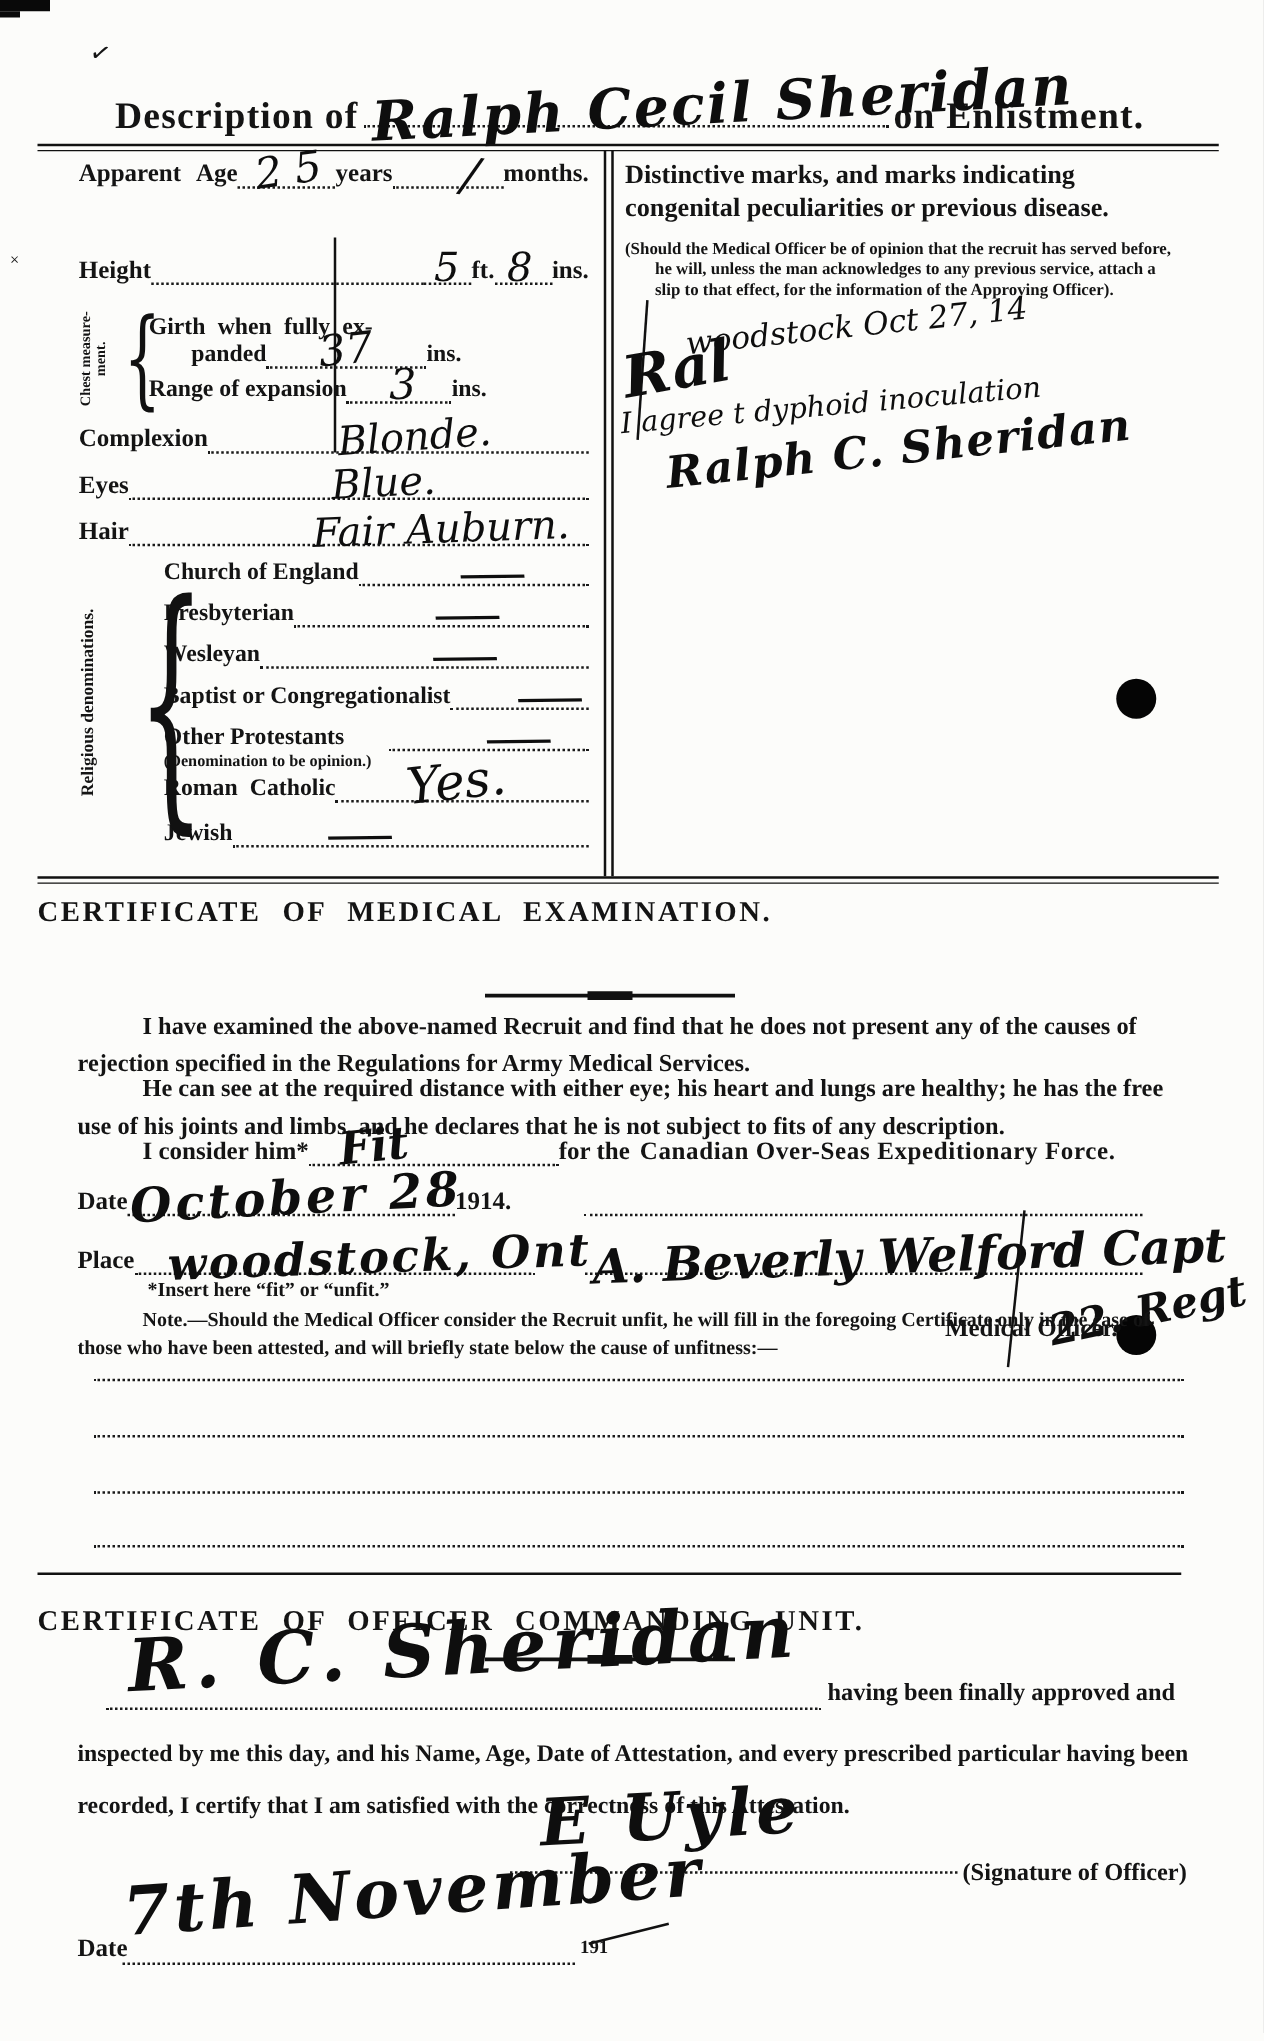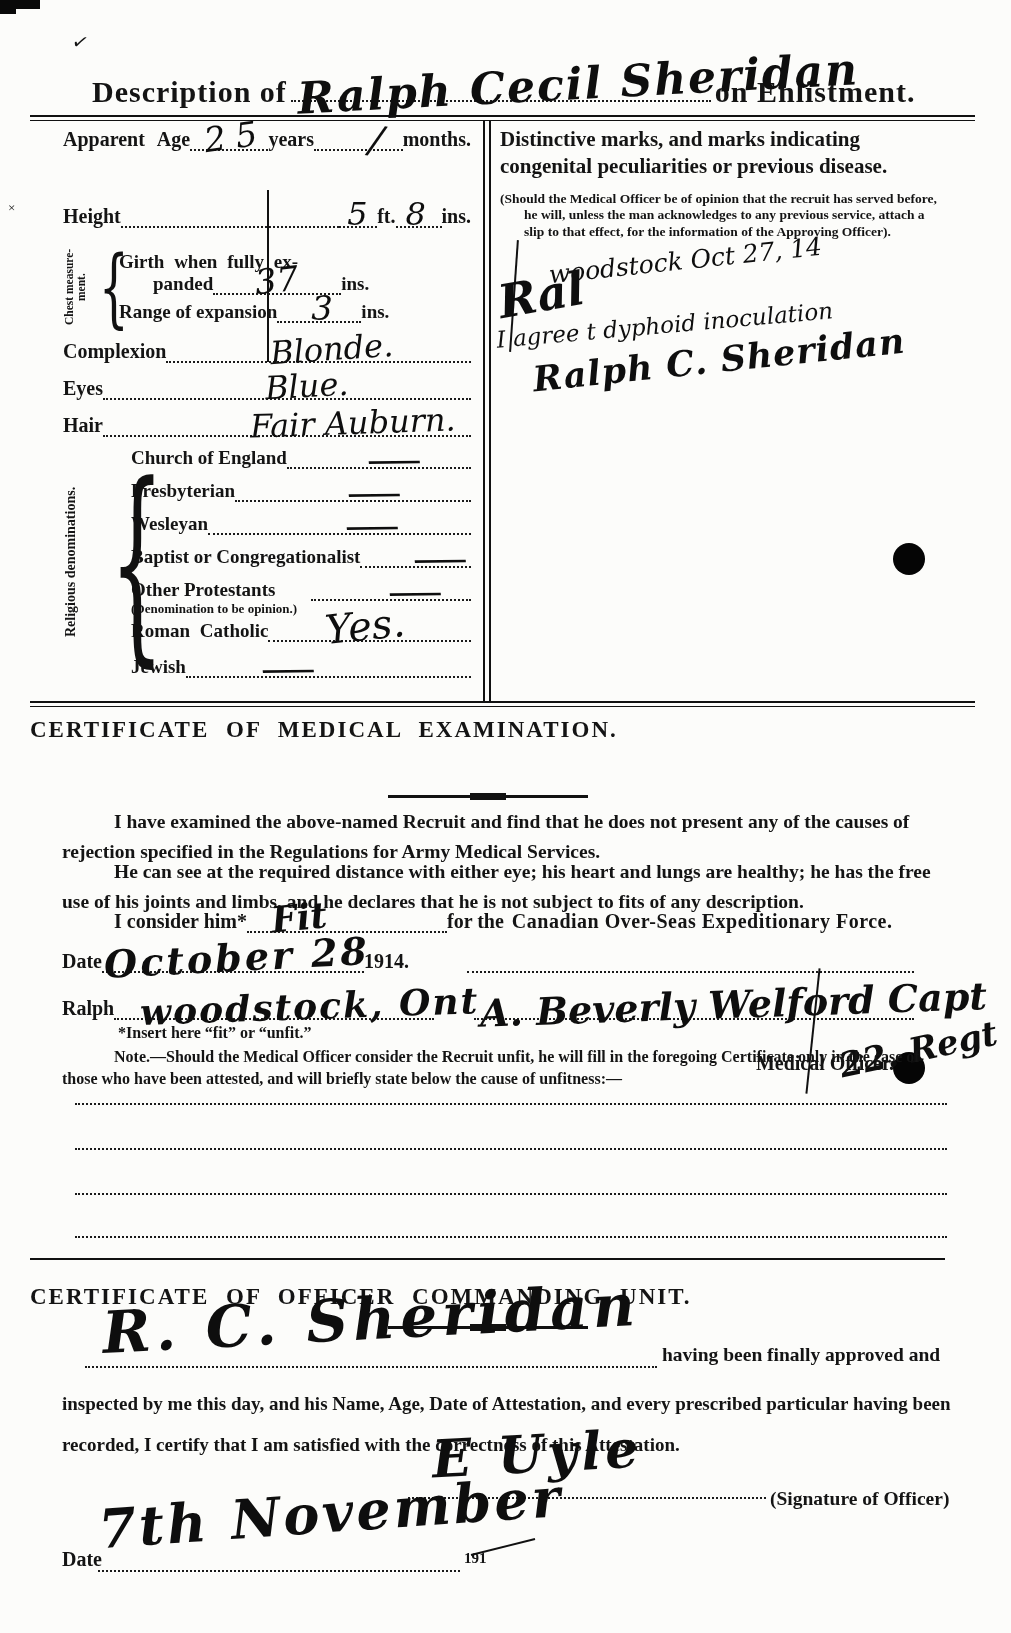--- a/index.html
+++ b/index.html
@@ -208,21 +208,21 @@
     <span class="lbl">Date</span>
     <span class="lead" style="width:262px;">
       <span class="hw val hwb" style="left:2px;bottom:-6px;font-size:38px;transform:rotate(-3deg);letter-spacing:3px;">October 28</span>
     </span>
     <span class="lbl">1914.</span>
     <span style="width:58px;"></span>
     <span class="lead grow" style="margin-right:36px;"></span>
   </div>
 
   <div class="abs frow" style="left:62px;top:997px;width:888px;">
-    <span class="lbl">Ralph</span>
+    <span class="lbl">Place</span>
     <span class="lead" style="width:320px;">
       <span class="hw val hwb" style="left:26px;bottom:-6px;font-size:36px;transform:rotate(-2deg);letter-spacing:2px;">woodstock, Ont</span>
     </span>
     <span style="width:40px;"></span>
     <span class="lead grow" style="margin-right:36px;">
       <span class="hw val hwb" style="left:6px;bottom:-6px;font-size:38px;transform:rotate(-2deg);">A. Beverly Welford Capt</span>
     </span>
   </div>
 
   <div class="abs lbl" style="left:700px;top:1052px;width:250px;text-align:center;">Medical Officer.</div>

